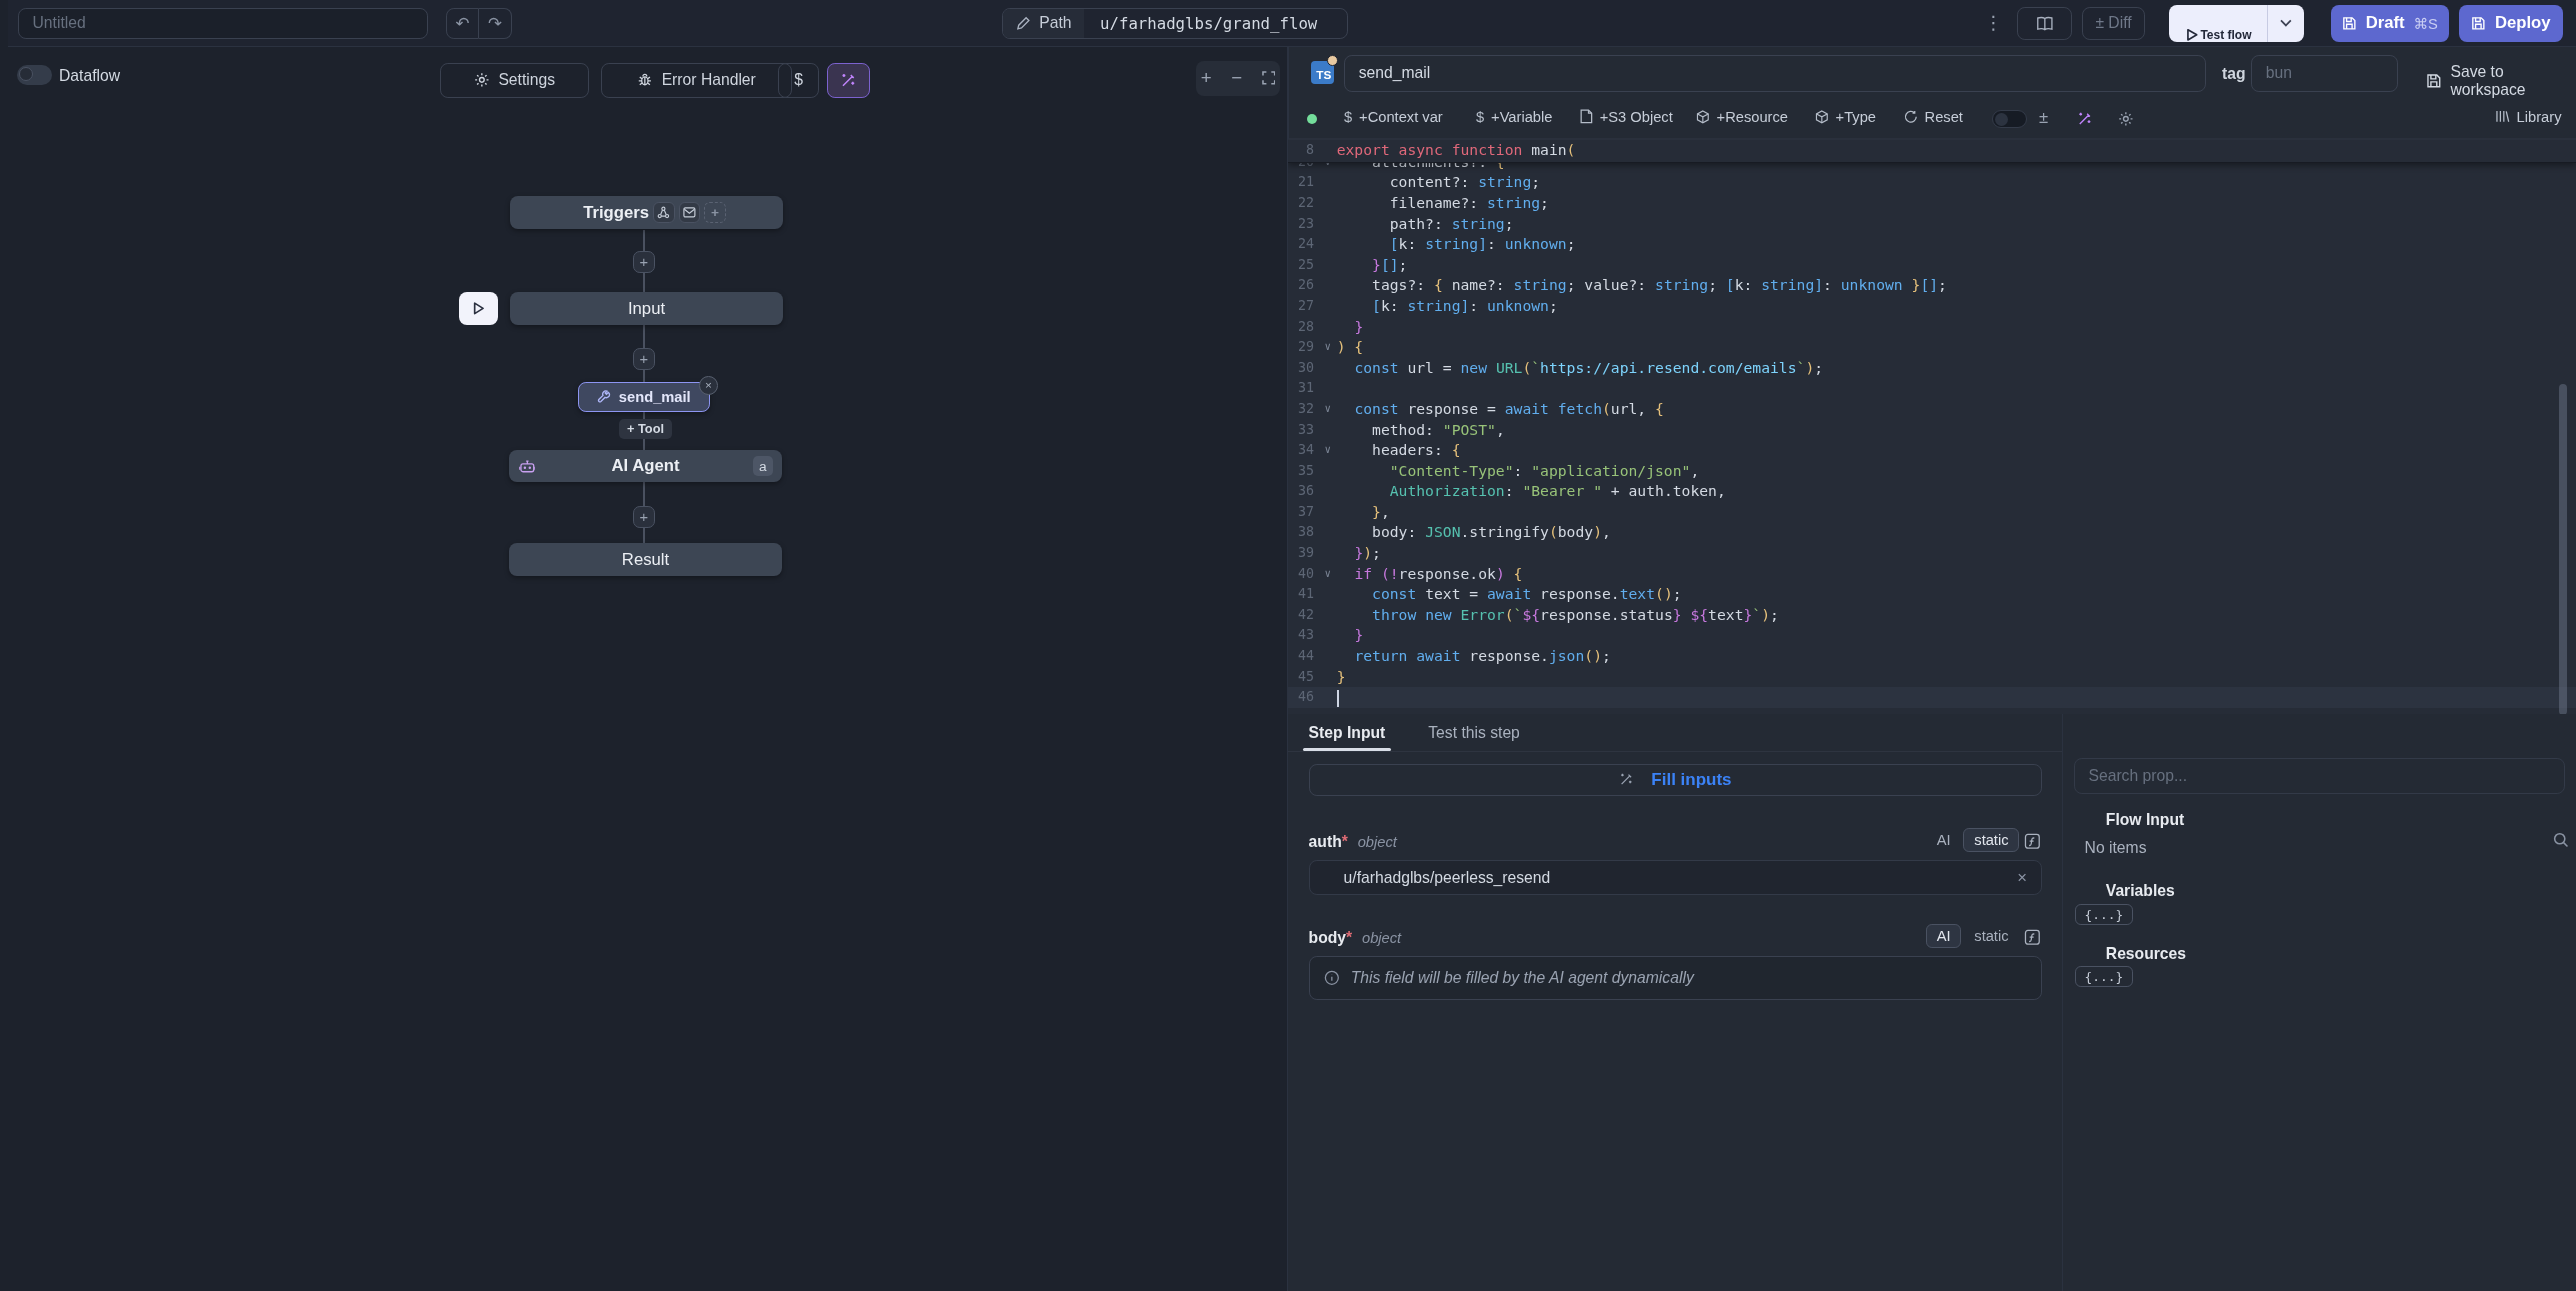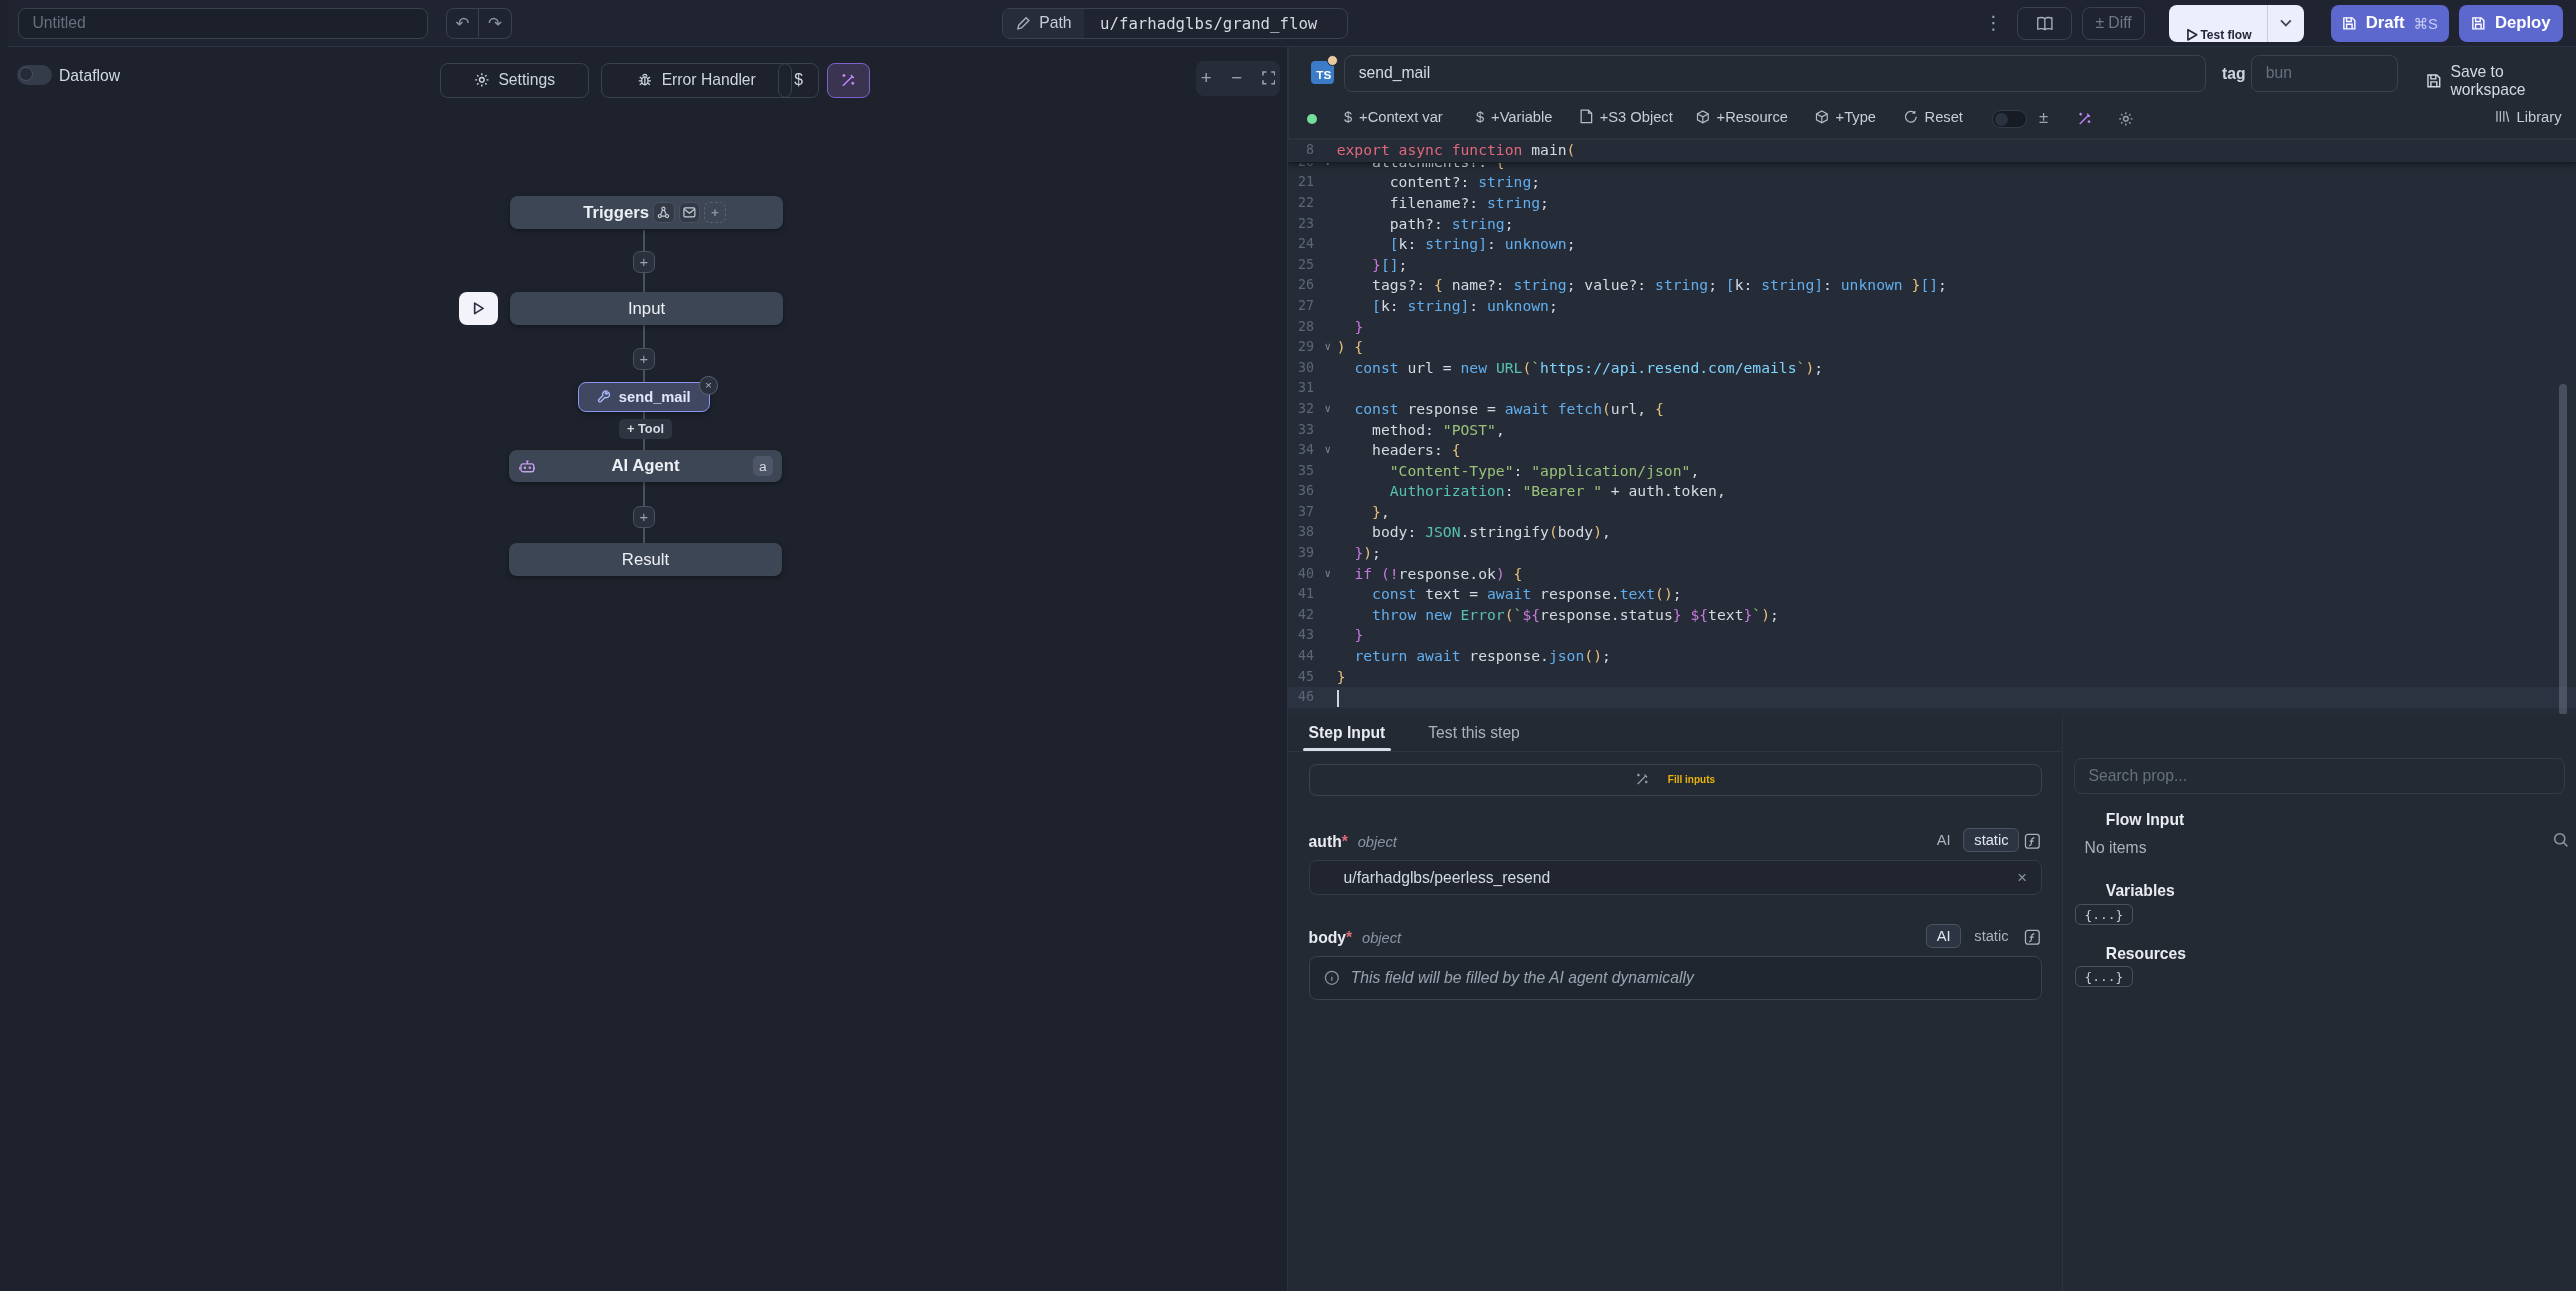--- a/index.html
+++ b/index.html
@@ -67,21 +67,21 @@
   .tk-fg{color:#d4dae3}.tk-red{color:#e0687a}.tk-blue{color:#61aeee}.tk-pink{color:#c678dd}
   .tk-teal{color:#56c2b0}.tk-green{color:#98c379}.tk-yellow{color:#e5c07b}
   .tk-glink{color:#7dd3fc;}
   .scrollbar-v { position:absolute; width:7.9px; border-radius:3.9px; background:rgba(130,140,160,.38); }
 
   
   .tabbar { left:1288px; top:714px; width:774px; height:38px; background:#242a34; border-bottom:1px solid #2e3440; display:flex; align-items:center; gap:43px; padding-left:20.6px; }
   .tab { font-size:15.7px; color:#aab2bf; height:100%; display:flex; align-items:center; position:relative; cursor:pointer; }
   .tab.active { color:#e8ebf0; font-weight:bold; }
   .tab.active:after { content:""; position:absolute; left:-5.9px; right:-5.9px; bottom:0; height:2.9px; background:#d8dde6; border-radius:2px; }
-  .fillbtn { border:1px solid #3a4150; border-radius:7.9px; display:flex; align-items:center; justify-content:center; gap:18px; color:#eab308; font-size:10px; font-weight:bold; cursor:pointer; }
+  .fillbtn { border:1px solid #3a4150; border-radius:7.9px; display:flex; align-items:center; justify-content:center; gap:18px; color:#3b82f6; font-size:17px; font-weight:bold; cursor:pointer; }
   .arg-name { font-size:15.7px; font-weight:bold; color:#e8ebf0; }
   .req { color:#e06c75; }
   .arg-type { font-size:14.7px; font-style:italic; color:#8a93a3; margin-left:9.8px; }
   .seg { display:flex; align-items:center; gap:2px; }
   .seg .opt { padding:2.9px 9.8px; font-size:14.7px; color:#aab2bf; border:1px solid transparent; border-radius:5.9px; cursor:pointer; }
   .seg .opt.on { border-color:#4a5262; background:#2e3542; color:#e3e7ee; }
   .fx-btn { width:23.6px; height:23.6px; display:flex; align-items:center; justify-content:center; color:#aab2bf; cursor:pointer; }
   .value-input { background:#20252f; border:1px solid #333a48; border-radius:7.9px; color:#d4dae3; font-size:15.7px; padding:0 13.7px; outline:none; }
   .hintbox { background:#20262f; border:1px solid #3a4150; border-radius:7.9px; display:flex; align-items:center; gap:10.8px; padding:0 14.7px; color:#9aa3b2; font-size:15.7px; font-style:italic; }
 

